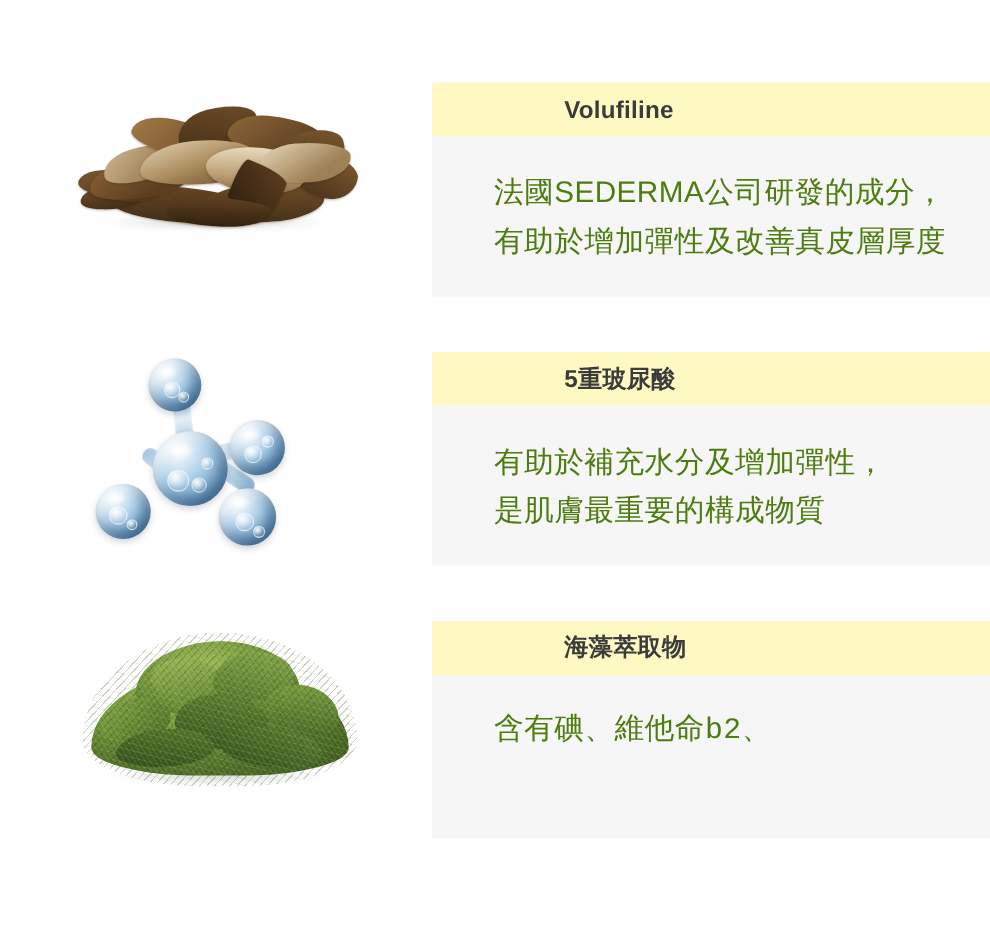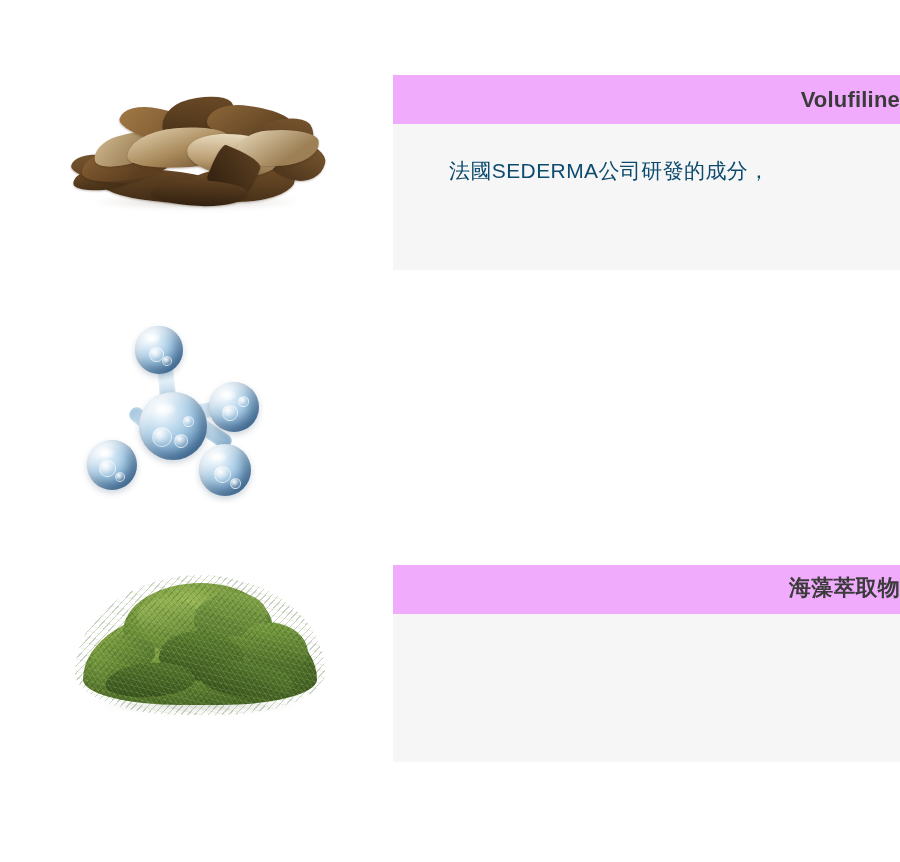--- a/index.html
+++ b/index.html
@@ -179,40 +179,39 @@
   .card {
     position: absolute;
     left: 393px;
     right: 0;
     top: 0;
     height: 100%;
     background: #f6f6f6;
   }
   .card-header {
     height: 49px;
-    background: #f0abfc;
+    background: #fef9c3;
     display: flex;
     align-items: center;
     padding-left: 120px;
     box-sizing: border-box;
-    justify-content: flex-end;
   }
   .card-title {
     font-size: 22px;
     font-weight: bold;
     color: #3b3b3b;
     letter-spacing: .2px;
     line-height: 1;
   }
   .card-body {
     padding: 30px 0 0 56px;
   }
   .card-line {
-    font-size: 21px;
-    color: #0c4a6e;
+    font-size: 27px;
+    color: #4d7c0f;
     line-height: 1.62;
     letter-spacing: .4px;
     white-space: nowrap;
   }
 </style>
 </head>
 <body>
 
 <div class="page">
 
@@ -241,20 +240,21 @@
         </div>
       </div>
     </div>
 
     <div class="card">
       <div class="card-header">
         <span class="card-title">Volufiline</span>
       </div>
       <div class="card-body">
         <div class="card-line">法國SEDERMA公司研發的成分，</div>
+        <div class="card-line">有助於增加彈性及改善真皮層厚度</div>
       </div>
     </div>
   </section>
 
   <section class="row row-2">
 
     <div class="media">
       <div class="media-inner">
         <div class="molecule">
           <div class="bond bond-top"></div>
@@ -279,20 +279,29 @@
           </div>
           <div class="atom a-center">
             <span class="bub" style="left:20%;top:52%;width:18px;height:18px;"></span>
             <span class="bub" style="left:52%;top:62%;width:12px;height:12px;"></span>
             <span class="bub" style="left:66%;top:36%;width:9px;height:9px;"></span>
           </div>
         </div>
       </div>
     </div>
 
+    <div class="card">
+      <div class="card-header">
+        <span class="card-title">5重玻尿酸</span>
+      </div>
+      <div class="card-body">
+        <div class="card-line">有助於補充水分及增加彈性，</div>
+        <div class="card-line">是肌膚最重要的構成物質</div>
+      </div>
+    </div>
   </section>
 
   <section class="row row-3">
 
     <div class="media">
       <div class="media-inner">
         <div class="seaweed">
           <div class="sw-shadow"></div>
           <div class="sw-base"></div>
           <div class="sw-top"></div>
@@ -306,17 +315,18 @@
           <div class="sw-texture"></div>
         </div>
       </div>
     </div>
 
     <div class="card">
       <div class="card-header">
         <span class="card-title">海藻萃取物</span>
       </div>
       <div class="card-body">
+        <div class="card-line">含有碘、維他命b2、</div>
       </div>
     </div>
   </section>
 
 </div>
 
 </body></html>

